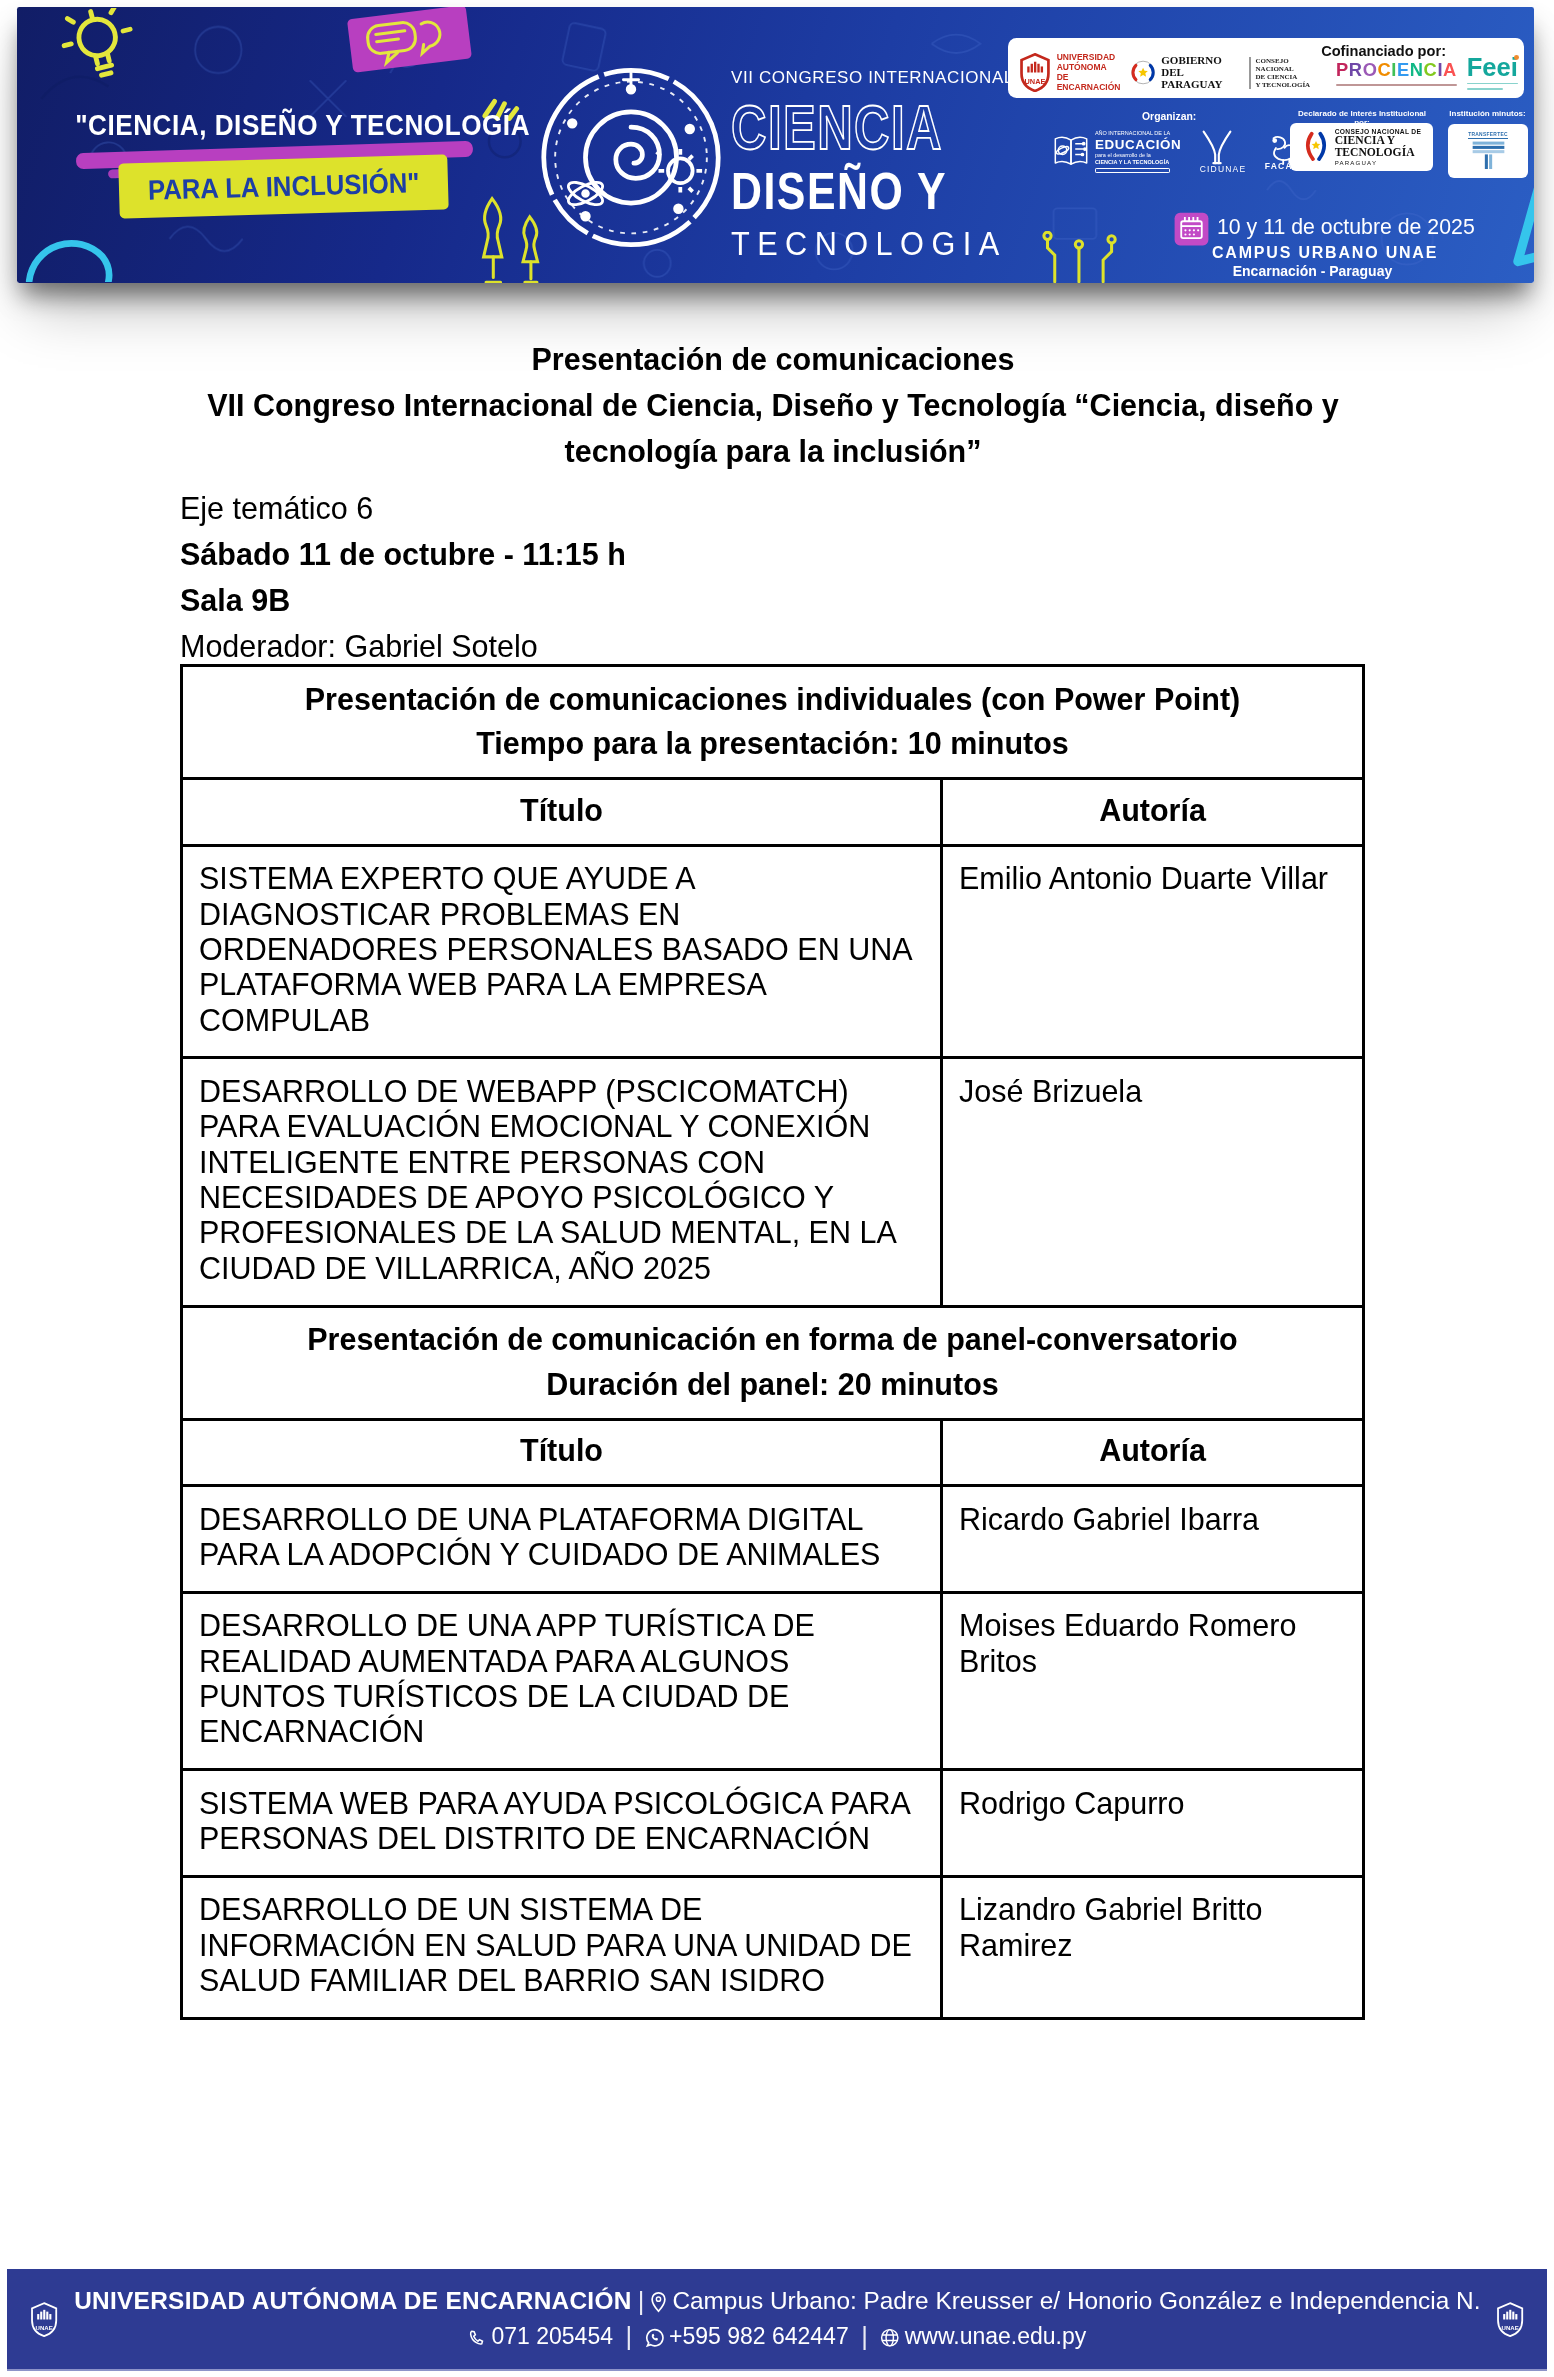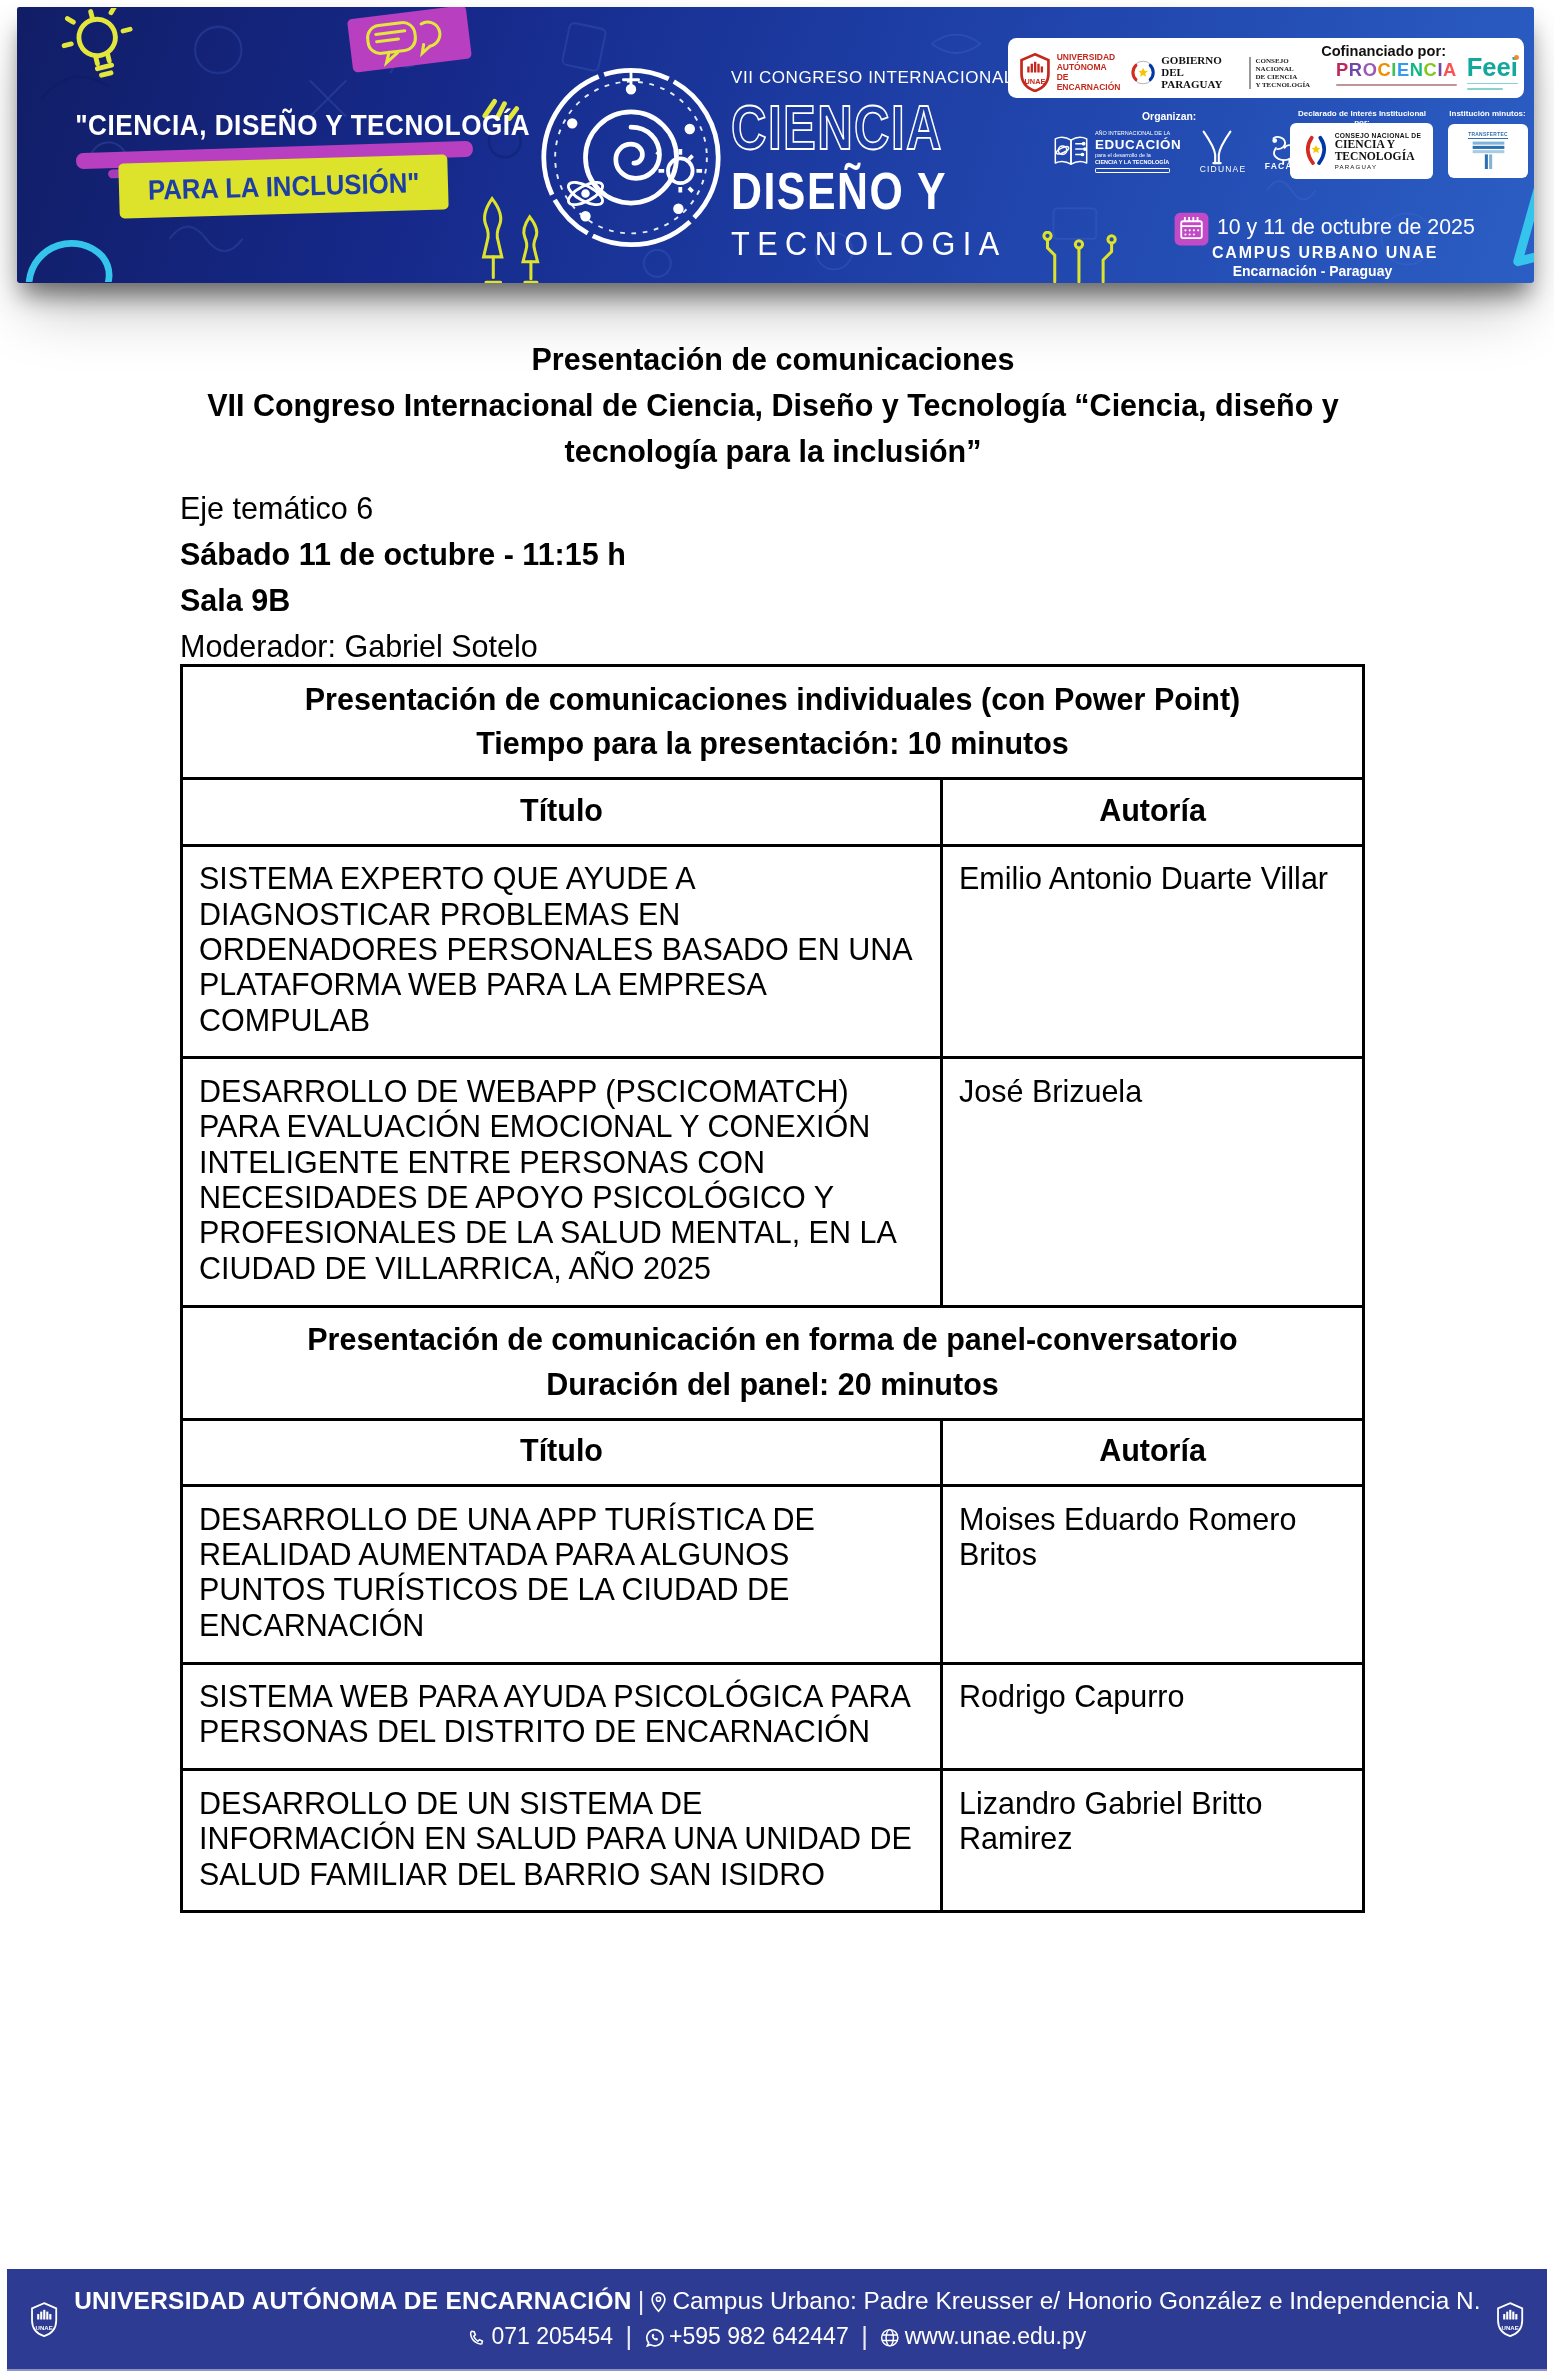--- a/index.html
+++ b/index.html
@@ -52,21 +52,21 @@
   
   .org-label{position:absolute;left:1125px;top:104px;color:#fff;font-weight:bold;font-size:10.4px;}
   .org-row{position:absolute;left:1035px;top:122px;display:flex;align-items:center;gap:18.3px;color:#fff;}
   .edu-col{font-size:5.5px;line-height:1.25;}
   .edu-col .big{font-size:13.4px;font-weight:bold;letter-spacing:0.6px;line-height:1;margin:1.2px 0;}
   .edu-col .bold{font-weight:bold;}
   .edu-bar{height:3.7px;border:0.6px solid #fff;margin-top:1.8px;width:73px;border-radius:1.2px;font-size:3.7px;text-align:center;line-height:3.7px;}
   .mini-label{font-size:8.5px;letter-spacing:1.2px;text-align:center;margin-top:-3.7px;}
   .mini-label.bold{font-weight:bold;}
   .declared-label{position:absolute;left:1273px;top:102px;width:144px;color:#fff;font-weight:bold;font-size:8px;text-align:center;}
-  .declared-box{position:absolute;left:1273px;top:116px;width:143px;height:56px;background:#fff;border-radius:6.1px;display:flex;align-items:center;justify-content:center;gap:4.9px;}
+  .declared-box{position:absolute;left:1273px;top:116px;width:143px;height:48px;background:#fff;border-radius:6.1px;display:flex;align-items:center;justify-content:center;gap:4.9px;}
   .decl-col{text-align:left;color:#111;}
   .decl-l1{font-size:6.7px;font-weight:bold;letter-spacing:0.3px;}
   .decl-serif{font-family:"Liberation Serif",serif;font-weight:bold;font-size:11.6px;line-height:1;}
   .decl-l4{font-size:6.1px;letter-spacing:1.2px;margin-top:1.2px;}
   .assoc-label{position:absolute;left:1429px;top:102px;width:83px;color:#fff;font-weight:bold;font-size:8px;text-align:center;}
   .assoc-box{position:absolute;left:1431px;top:117px;width:80px;height:54px;background:#fff;border-radius:6.1px;display:flex;flex-direction:column;align-items:center;justify-content:center;}
   .assoc-name{color:#2e6fad;font-weight:bold;font-size:4.9px;letter-spacing:0.3px;border-bottom:1.2px solid #2e6fad;padding-bottom:0.6px;}
   
   .cal-icon{position:absolute;left:1157px;top:204px;}
   .date-text{position:absolute;left:1200px;top:208px;color:#fff;font-size:21.3px;white-space:nowrap;}
@@ -401,20 +401,24 @@
         <td class="sec-header" colspan="2">
           <div class="sec-line">Presentación de comunicación en forma de panel-conversatorio</div>
           <div class="sec-line">Duración del panel: 20 minutos</div>
         </td>
       </tr>
       <tr class="cols-row">
         <td class="col-header">Título</td>
         <td class="col-header">Autoría</td>
       </tr>
       <tr class="data-row">
+        <td class="cell title-cell"><span>DESARROLLO DE UNA PLATAFORMA DIGITAL PARA LA ADOPCIÓN Y CUIDADO DE ANIMALES</span></td>
+        <td class="cell author-cell"><span>Ricardo Gabriel Ibarra</span></td>
+      </tr>
+      <tr class="data-row">
         <td class="cell title-cell"><span>DESARROLLO DE UNA APP TURÍSTICA DE REALIDAD AUMENTADA PARA ALGUNOS PUNTOS TURÍSTICOS DE LA CIUDAD DE ENCARNACIÓN</span></td>
         <td class="cell author-cell"><span>Moises Eduardo Romero Britos</span></td>
       </tr>
       <tr class="data-row">
         <td class="cell title-cell"><span>SISTEMA WEB PARA AYUDA PSICOLÓGICA PARA PERSONAS DEL DISTRITO DE ENCARNACIÓN</span></td>
         <td class="cell author-cell"><span>Rodrigo Capurro</span></td>
       </tr>
       <tr class="data-row">
         <td class="cell title-cell"><span>DESARROLLO DE UN SISTEMA DE INFORMACIÓN EN SALUD PARA UNA UNIDAD DE SALUD FAMILIAR DEL BARRIO SAN ISIDRO</span></td>
         <td class="cell author-cell"><span>Lizandro Gabriel Britto Ramirez</span></td>

